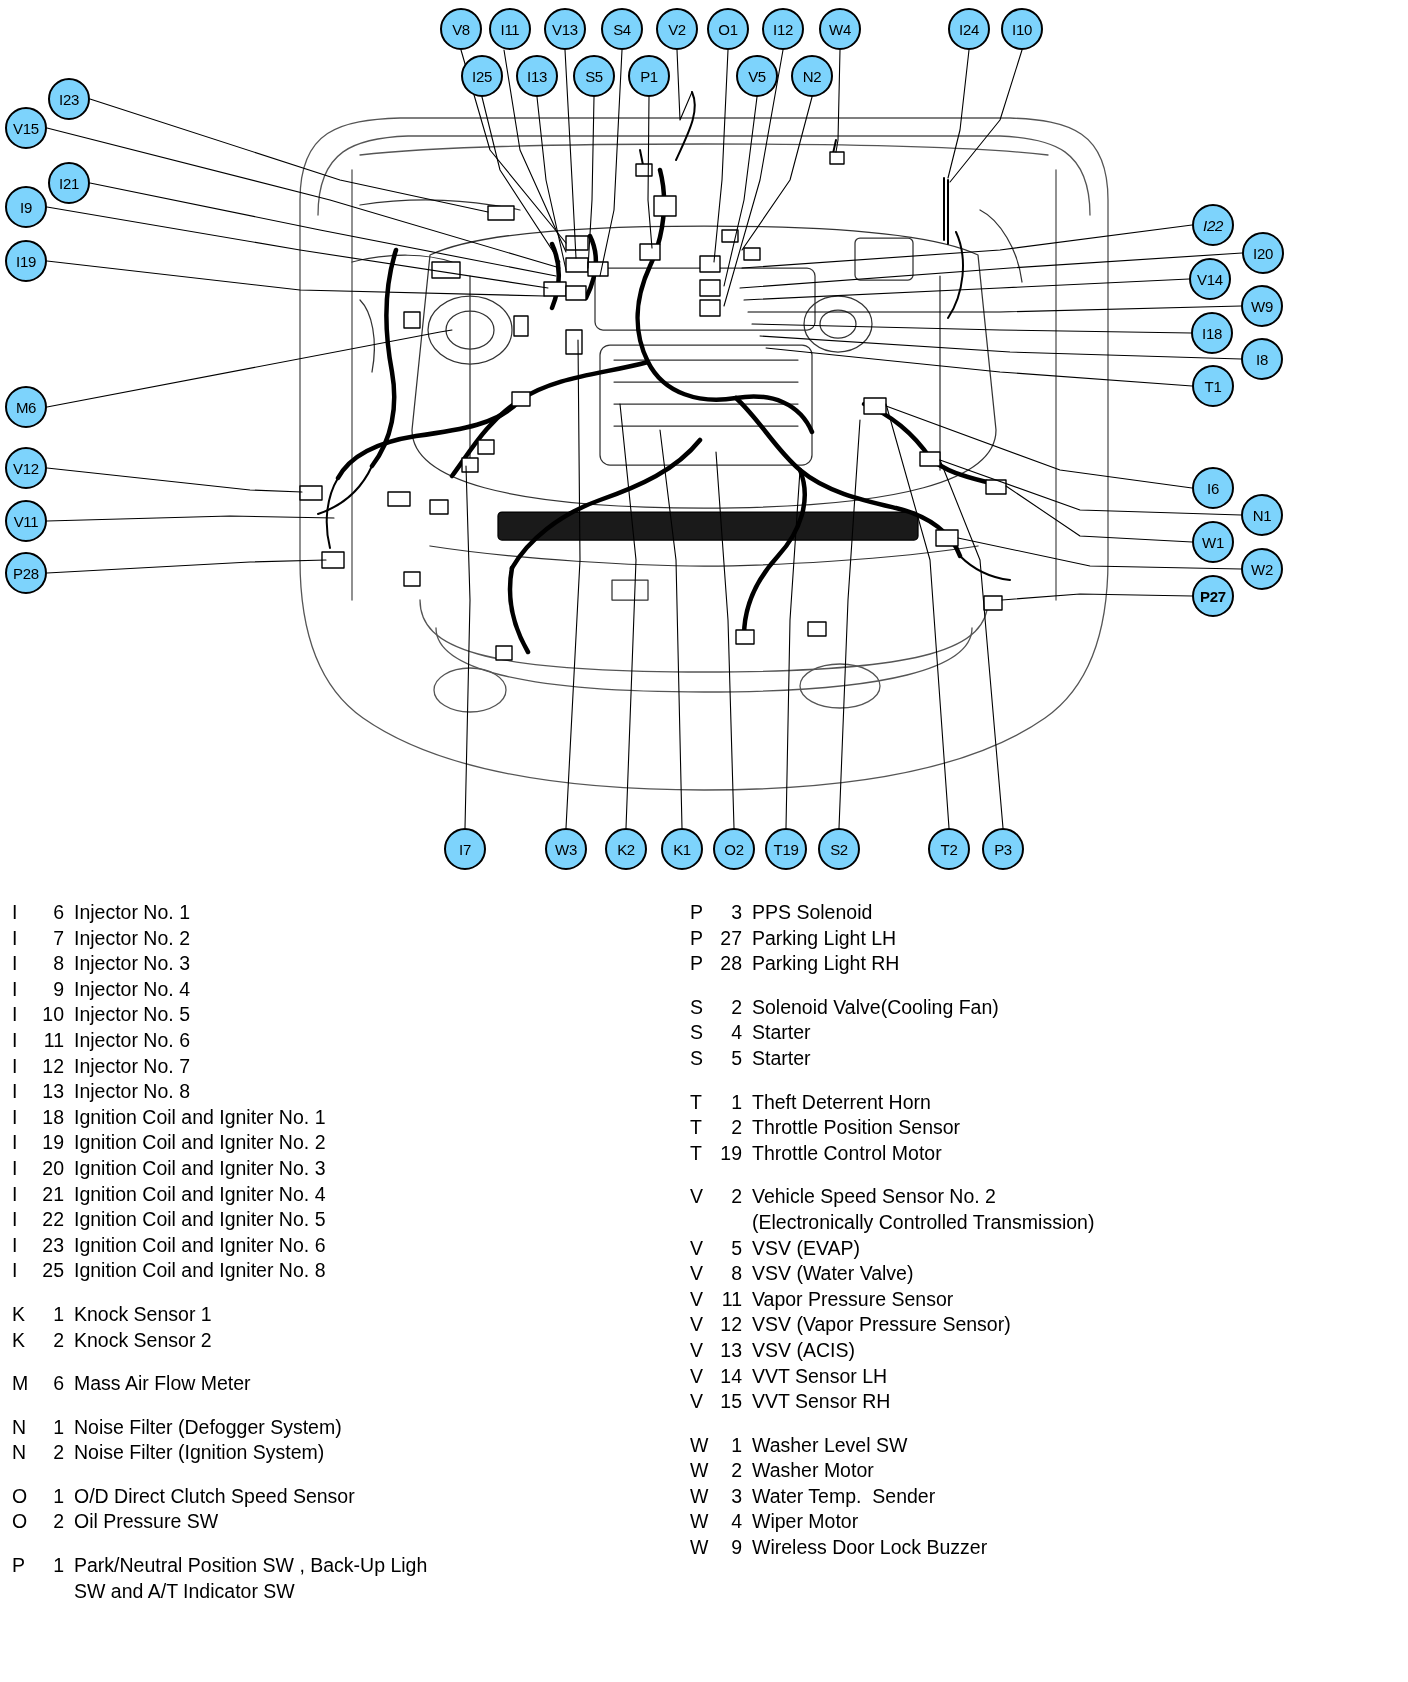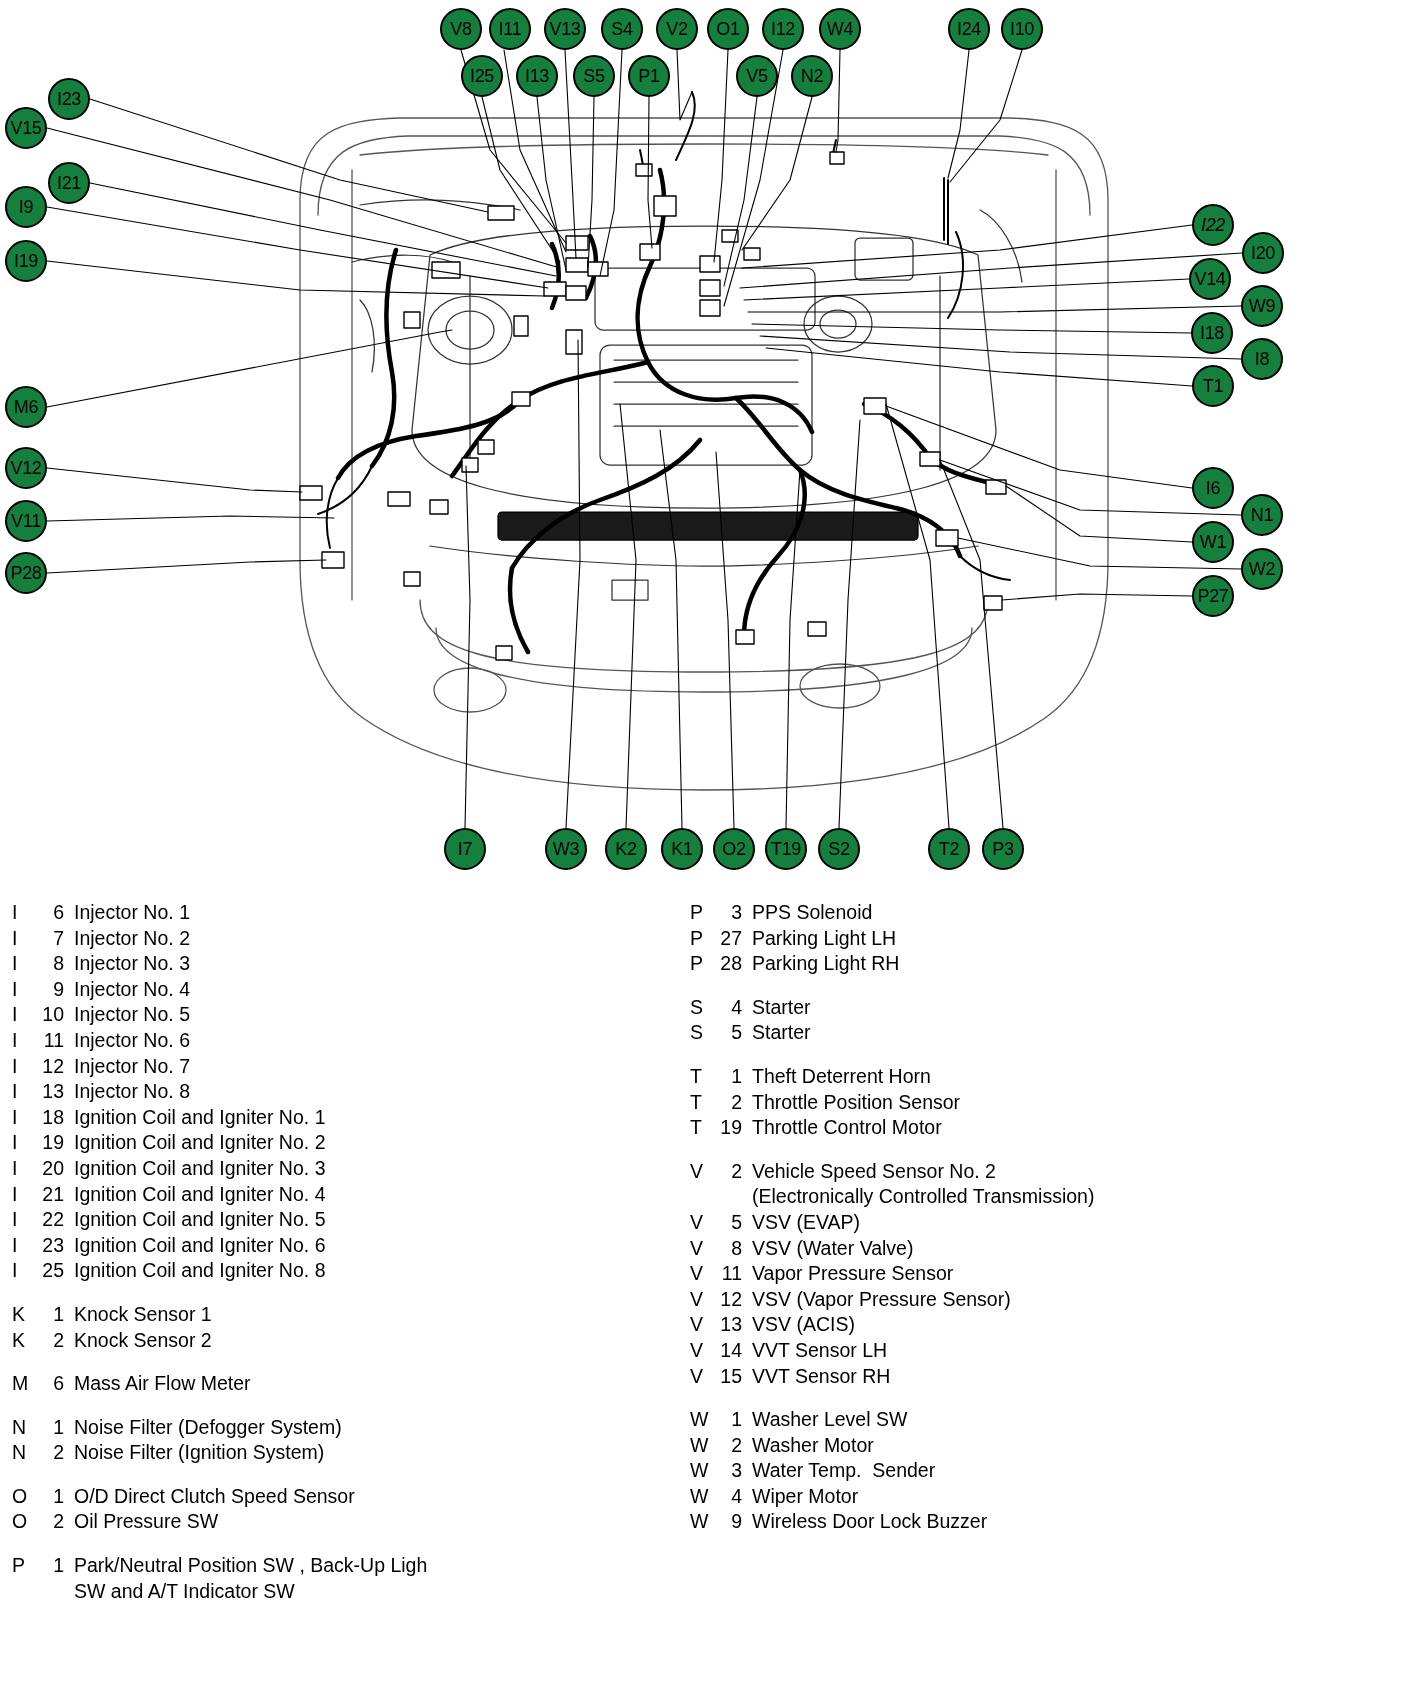--- a/index.html
+++ b/index.html
@@ -24,26 +24,26 @@
   #diagram-svg {
     position: absolute;
     left: 0; top: 0;
   }
   .callout {
     position: absolute;
     width: 42px;
     height: 42px;
     border: 2px solid #000;
     border-radius: 50%;
-    background: #15803d;
+    background: #7dd3fc;
     box-sizing: border-box;
     display: flex;
     align-items: center;
     justify-content: center;
-    font-size: 18px;
+    font-size: 15px;
     letter-spacing: -0.3px;
     font-family: "Liberation Sans", sans-serif;
   }
   #legend {
     position: absolute;
     left: 0;
     top: 900px;
     width: 1408px;
     height: 782px;
   }
@@ -276,21 +276,21 @@
     <div class="callout" style="left:1242px;top:232px;">I20</div>
     <div class="callout" style="left:1189px;top:258px;">V14</div>
     <div class="callout" style="left:1241px;top:285px;text-align:center;">W9</div>
     <div class="callout" style="left:1191px;top:312px;">I18</div>
     <div class="callout" style="left:1241px;top:338px;">I8</div>
     <div class="callout" style="left:1192px;top:365px;">T1</div>
     <div class="callout" style="left:1192px;top:467px;">I6</div>
     <div class="callout" style="left:1241px;top:494px;">N1</div>
     <div class="callout" style="left:1192px;top:521px;">W1</div>
     <div class="callout" style="left:1241px;top:548px;">W2</div>
-    <div class="callout" style="left:1192px;top:575px;">P27</div>
+    <div class="callout" style="left:1192px;top:575px;font-weight:bold;">P27</div>
   </div>
 
   <div id="callouts-bottom">
     <div class="callout" style="left:444px;top:828px;">I7</div>
     <div class="callout" style="left:545px;top:828px;">W3</div>
     <div class="callout" style="left:605px;top:828px;">K2</div>
     <div class="callout" style="left:661px;top:828px;">K1</div>
     <div class="callout" style="left:713px;top:828px;">O2</div>
     <div class="callout" style="left:765px;top:828px;">T19</div>
     <div class="callout" style="left:818px;top:828px;">S2</div>
@@ -329,20 +329,21 @@
       <div class="lrow"><span class="lcode"><span class="c1">O</span><span class="c2">2</span></span><span class="ldesc">Oil Pressure SW</span></div>
       <div class="gap"></div>
       <div class="lrow"><span class="lcode"><span class="c1">P</span><span class="c2">1</span></span><span class="ldesc">Park/Neutral Position SW , Back-Up Ligh</span></div>
       <div class="lrow lcont">SW and A/T Indicator SW</div>
     </div>
   <div class="legend-col right" id="legend-right">
       <div class="lrow"><span class="lcode"><span class="c1">P</span><span class="c2">3</span></span><span class="ldesc">PPS Solenoid</span></div>
       <div class="lrow"><span class="lcode"><span class="c1">P</span><span class="c2">27</span></span><span class="ldesc">Parking Light LH</span></div>
       <div class="lrow"><span class="lcode"><span class="c1">P</span><span class="c2">28</span></span><span class="ldesc">Parking Light RH</span></div>
       <div class="gap"></div>
+      <div class="lrow"><span class="lcode"><span class="c1">S</span><span class="c2">2</span></span><span class="ldesc">Solenoid Valve(Cooling Fan)</span></div>
       <div class="lrow"><span class="lcode"><span class="c1">S</span><span class="c2">4</span></span><span class="ldesc">Starter</span></div>
       <div class="lrow"><span class="lcode"><span class="c1">S</span><span class="c2">5</span></span><span class="ldesc">Starter</span></div>
       <div class="gap"></div>
       <div class="lrow"><span class="lcode"><span class="c1">T</span><span class="c2">1</span></span><span class="ldesc">Theft Deterrent Horn</span></div>
       <div class="lrow"><span class="lcode"><span class="c1">T</span><span class="c2">2</span></span><span class="ldesc">Throttle Position Sensor</span></div>
       <div class="lrow"><span class="lcode"><span class="c1">T</span><span class="c2">19</span></span><span class="ldesc">Throttle Control Motor</span></div>
       <div class="gap"></div>
       <div class="lrow"><span class="lcode"><span class="c1">V</span><span class="c2">2</span></span><span class="ldesc">Vehicle Speed Sensor No. 2</span></div>
       <div class="lrow lcont">(Electronically Controlled Transmission)</div>
       <div class="lrow"><span class="lcode"><span class="c1">V</span><span class="c2">5</span></span><span class="ldesc">VSV (EVAP)</span></div>

